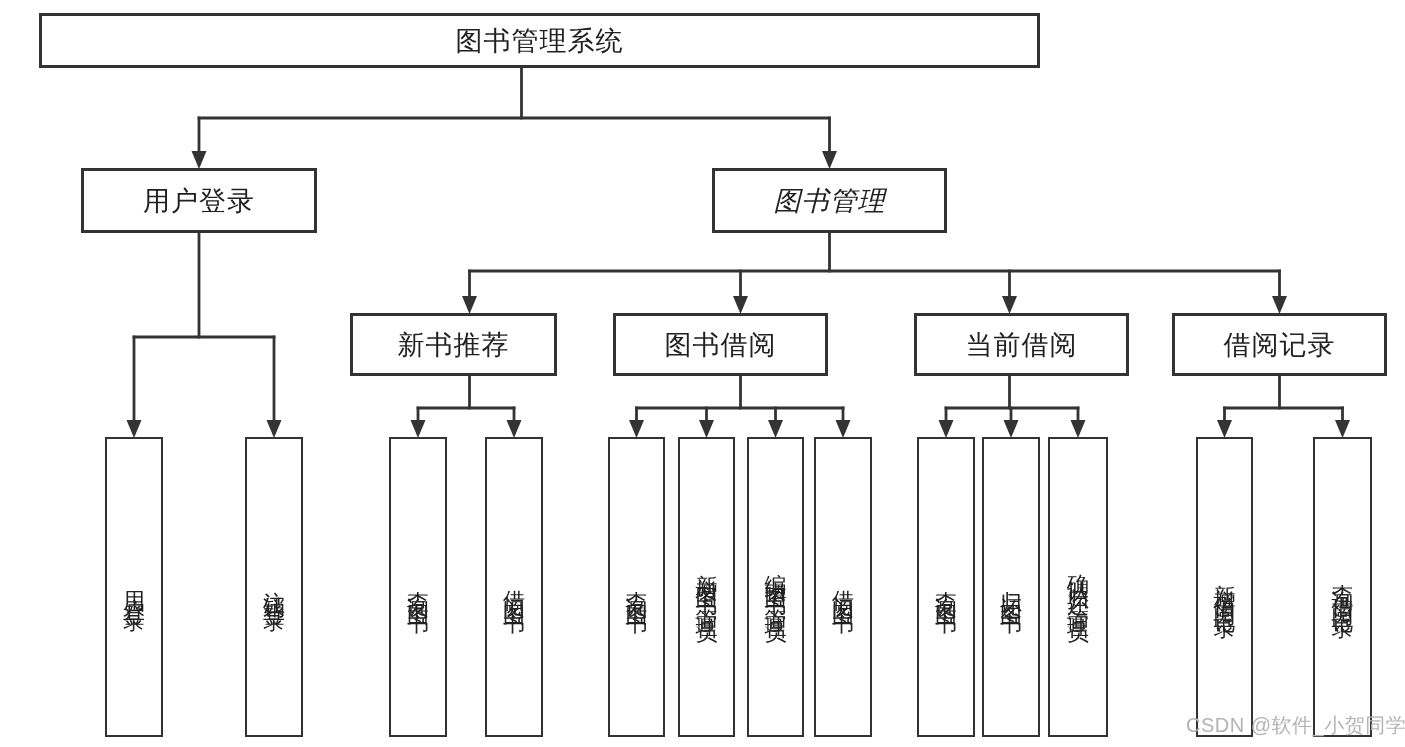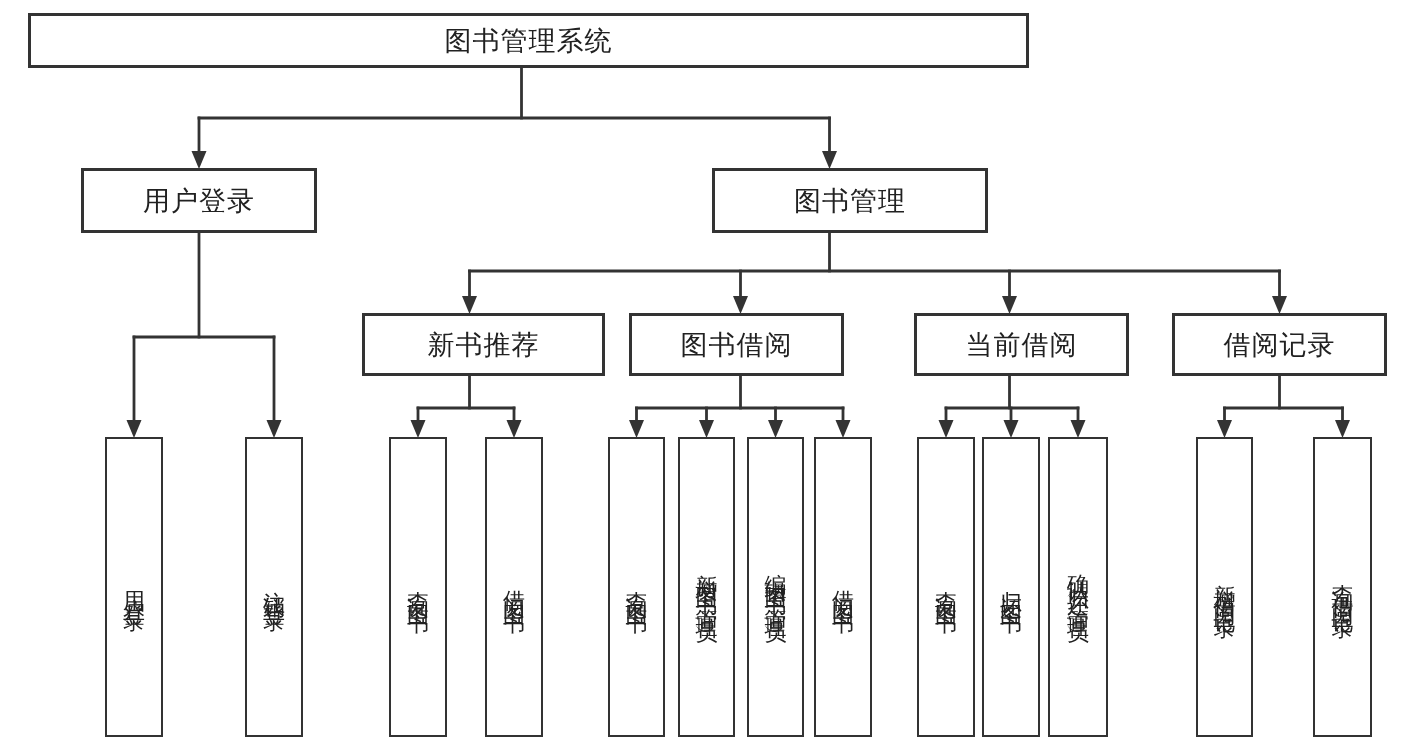--- a/index.html
+++ b/index.html
@@ -108,33 +108,33 @@
       <line x1="1078" y1="408" x2="1078" y2="424" stroke="#333333" stroke-width="2.8" stroke-linecap="square"></line>
       <polygon points="1070.5,420 1085.5,420 1078,438" fill="#333333"></polygon>
       <line x1="1279.5" y1="376" x2="1279.5" y2="408" stroke="#333333" stroke-width="2.8" stroke-linecap="square"></line>
       <line x1="1224.5" y1="408" x2="1342.5" y2="408" stroke="#333333" stroke-width="2.8" stroke-linecap="square"></line>
       <line x1="1224.5" y1="408" x2="1224.5" y2="424" stroke="#333333" stroke-width="2.8" stroke-linecap="square"></line>
       <polygon points="1217,420 1232,420 1224.5,438" fill="#333333"></polygon>
       <line x1="1342.5" y1="408" x2="1342.5" y2="424" stroke="#333333" stroke-width="2.8" stroke-linecap="square"></line>
       <polygon points="1335,420 1350,420 1342.5,438" fill="#333333"></polygon>
     </svg>
   <div class="nodes">
-      <div class="node h" style="left: 28px; top: 13px; width: 1001px; height: 55px;">
+      <div class="node h" style="left: 39px; top: 13px; width: 1001px; height: 55px;">
         <span class="label">图书管理系统</span>
       </div>
       <div class="node h" style="left: 81px; top: 168px; width: 236px; height: 65px;">
         <span class="label">用户登录</span>
       </div>
-      <div class="node h" style="left: 712px; top: 168px; width: 276px; height: 65px;">
+      <div class="node h" style="left: 712px; top: 168px; width: 235px; height: 65px; font-style: italic;">
         <span class="label">图书管理</span>
       </div>
-      <div class="node h" style="left: 362px; top: 313px; width: 243px; height: 63px;">
+      <div class="node h" style="left: 350px; top: 313px; width: 207px; height: 63px;">
         <span class="label">新书推荐</span>
       </div>
-      <div class="node h" style="left: 629px; top: 313px; width: 215px; height: 63px;">
+      <div class="node h" style="left: 613px; top: 313px; width: 215px; height: 63px;">
         <span class="label">图书借阅</span>
       </div>
       <div class="node h" style="left: 902px; top: 313px; width: 215px; height: 63px; margin-left: 12px;">
         <span class="label">当前借阅</span>
       </div>
       <div class="node h" style="left: 1172px; top: 313px; width: 215px; height: 63px; align-items: center;">
         <span class="label">借阅记录</span>
       </div>
       <div class="node v" style="left: 105px; top: 437px; width: 58px; height: 300px;">
         <span class="label">用户登录</span>
@@ -169,13 +169,14 @@
       <div class="node v" style="left: 1048px; top: 437px; width: 60px; height: 300px;">
         <span class="label">确认归还（管理员）</span>
       </div>
       <div class="node v" style="left: 1196px; top: 437px; width: 57px; height: 300px;">
         <span class="label">新增借阅记录</span>
       </div>
       <div class="node v" style="left: 1313px; top: 437px; width: 59px; height: 300px;">
         <span class="label">查询借阅记录</span>
       </div>
     </div>
+  <div class="watermark">CSDN @软件_小贺同学</div>
 </div>
 
 </body></html>

